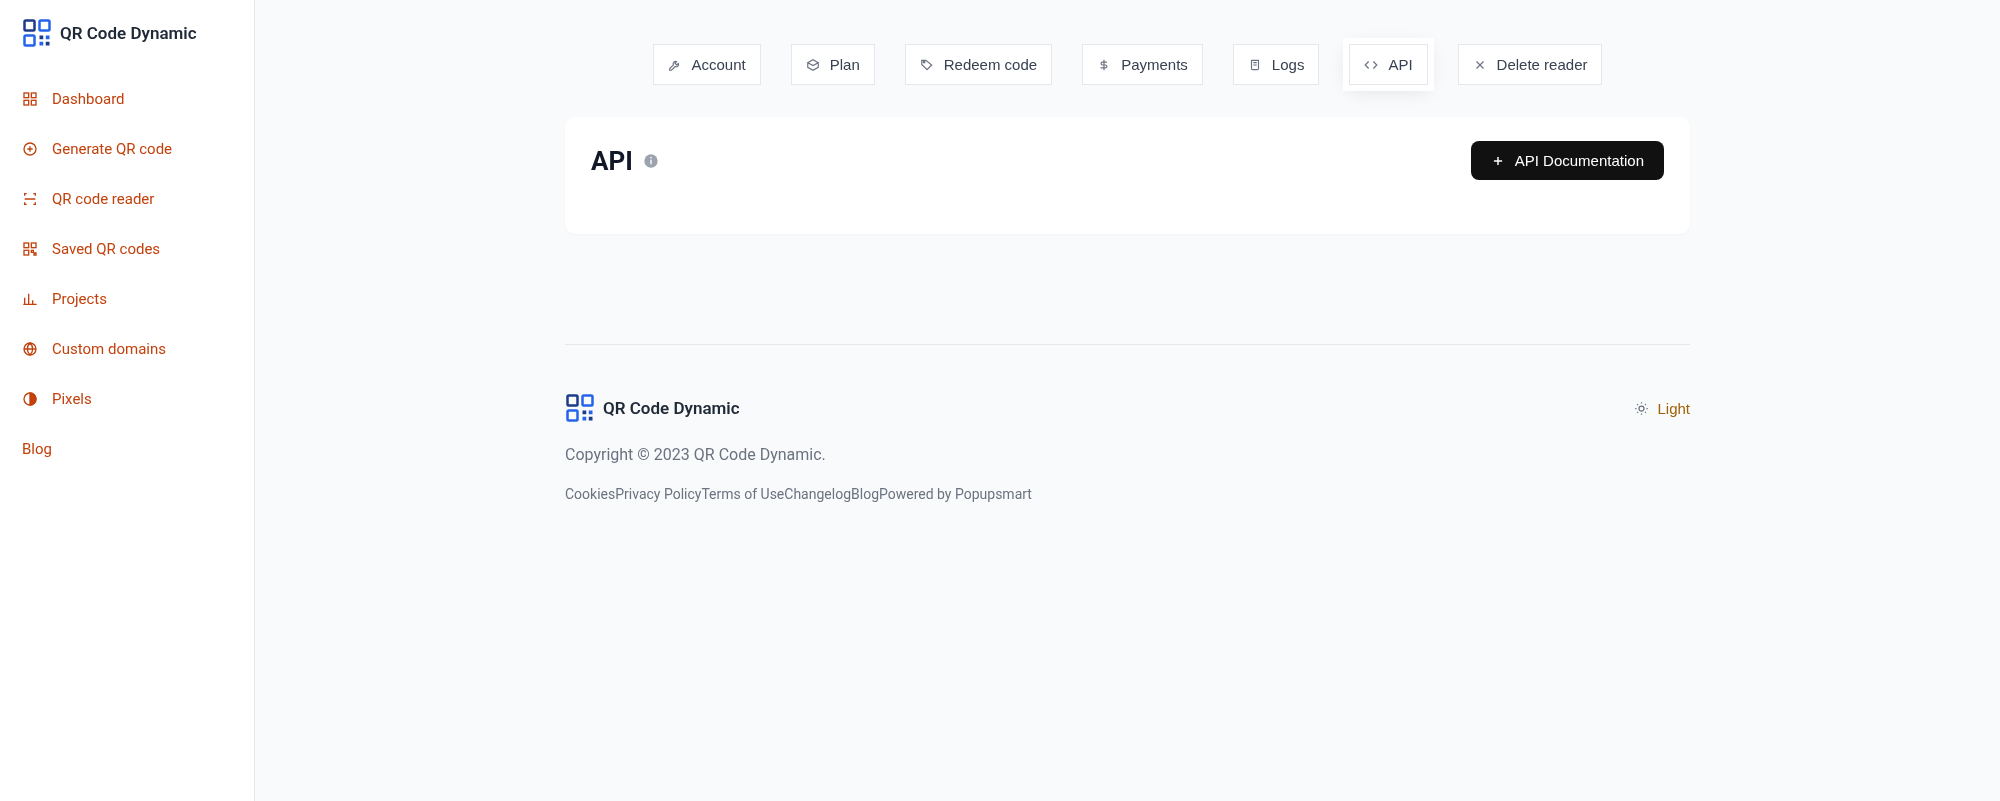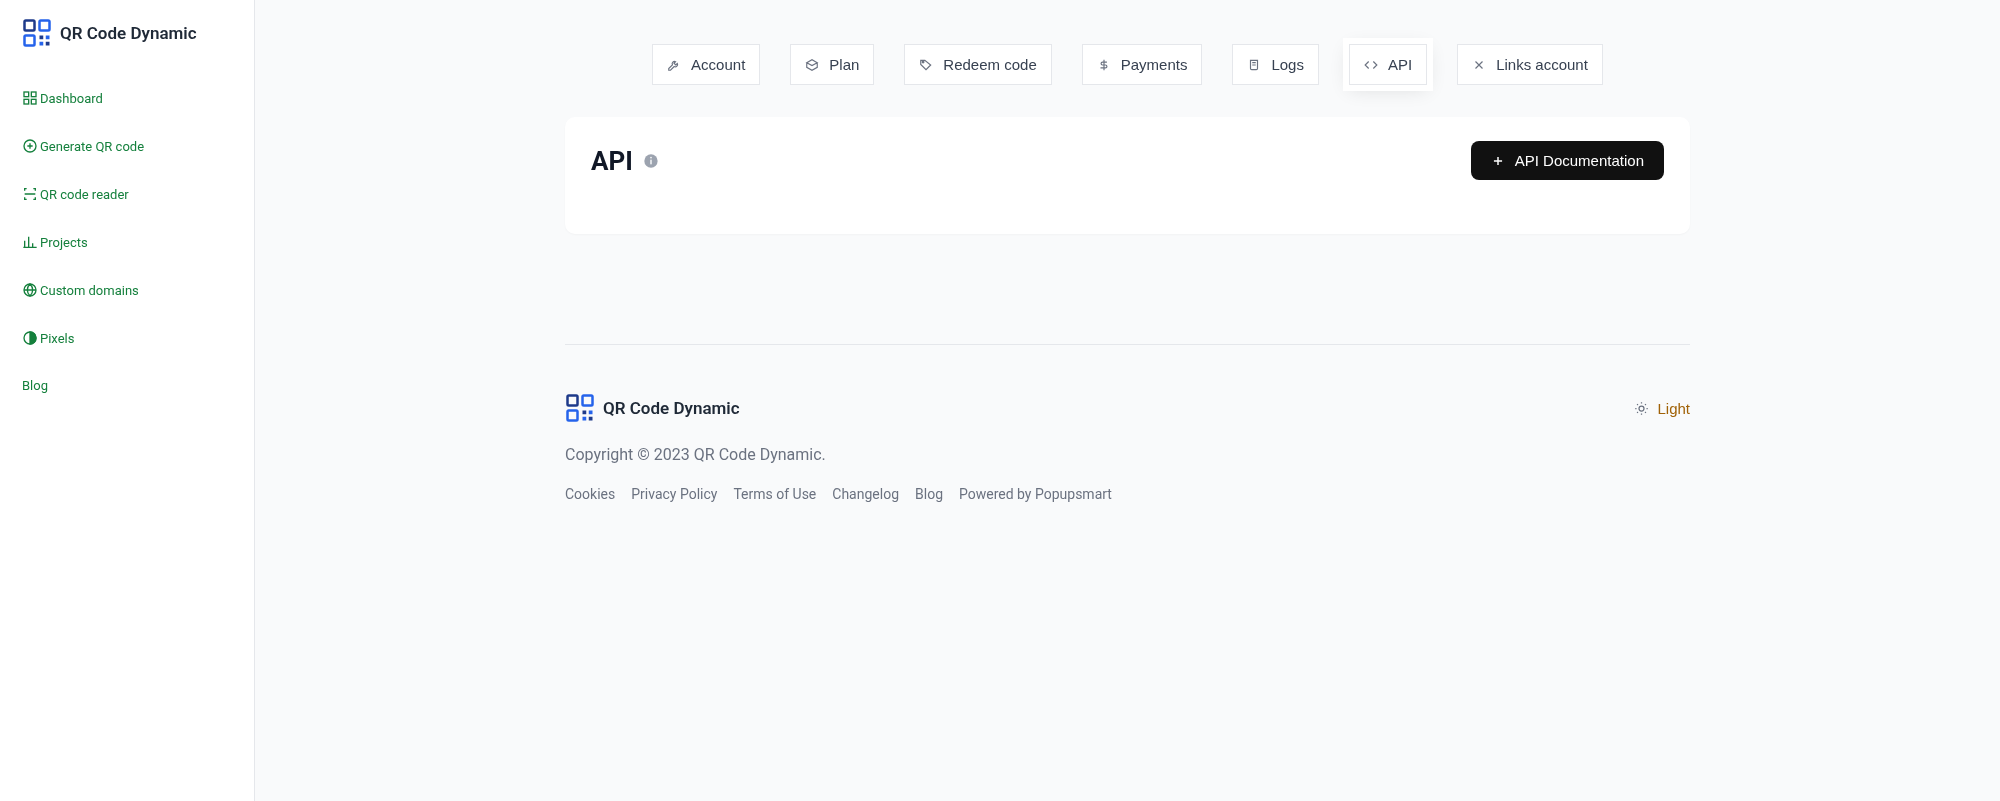--- a/index.html
+++ b/index.html
@@ -42,24 +42,24 @@
       white-space: nowrap;
     }
     .sidebar-nav {
       display: flex;
       flex-direction: column;
       padding: 8px 0 8px 0;
     }
     .nav-item {
       display: flex;
       align-items: center;
-      gap: 2px;
+      gap: 14px;
       padding: 16px 22px;
-      color: #15803d;
-      font-size: 13px;
+      color: #c2410c;
+      font-size: 15px;
       text-decoration: none;
       cursor: pointer;
     }
     .nav-item .icon {
       width: 16px;
       height: 16px;
       display: flex;
       align-items: center;
       justify-content: center;
       flex-shrink: 0;
@@ -201,21 +201,20 @@
       color: #a16207;
       cursor: pointer;
     }
     .theme-btn .icon { width: 15px; height: 15px; color:#6b7280; }
     .copyright {
       font-size: 16px;
       color: #6b7280;
     }
     .footer-links {
       display: flex;
-      gap: 16px;
     }
     .footer-links a {
       font-size: 14px;
       color: #6b7280;
       text-decoration: none;
       cursor: pointer;
     }
   </style>
 </head>
 <body>
@@ -263,20 +262,31 @@
         <span class="icon">
             <svg viewBox="0 0 24 24" fill="none" stroke="currentColor" stroke-width="2">
               <path d="M4 7V4h3M20 7V4h-3M4 17v3h3M20 17v3h-3M4 12h16"></path>
             </svg>
           </span>
         <span>QR code reader</span>
       </a>
       <a class="nav-item">
         <span class="icon">
             <svg viewBox="0 0 24 24" fill="none" stroke="currentColor" stroke-width="2">
+              <rect x="3" y="3" width="7" height="7"></rect>
+              <rect x="14" y="3" width="7" height="7"></rect>
+              <rect x="3" y="14" width="7" height="7"></rect>
+              <path d="M14 14h3v3h-3zM18 18h3v3h-3z"></path>
+            </svg>
+          </span>
+        <span>Saved QR codes</span>
+      </a>
+      <a class="nav-item">
+        <span class="icon">
+            <svg viewBox="0 0 24 24" fill="none" stroke="currentColor" stroke-width="2">
               <path d="M4 20V10M10 20V4M16 20v-6M22 20H2"></path>
             </svg>
           </span>
         <span>Projects</span>
       </a>
       <a class="nav-item">
         <span class="icon">
             <svg viewBox="0 0 24 24" fill="none" stroke="currentColor" stroke-width="2">
               <circle cx="12" cy="12" r="9"></circle>
               <path d="M3 12h18M12 3c2.5 2.5 4 5.5 4 9s-1.5 6.5-4 9c-2.5-2.5-4-5.5-4-9s1.5-6.5 4-9z"></path>
@@ -351,21 +361,21 @@
             </svg>
           </span>
         <span>API</span>
       </button>
       <button class="tab-btn">
         <span class="icon">
             <svg viewBox="0 0 24 24" fill="none" stroke="currentColor" stroke-width="2">
               <path d="M18 6L6 18M6 6l12 12"></path>
             </svg>
           </span>
-        <span>Links account</span>
+        <span>Delete reader</span>
       </button>
     </div>
 
     <div class="card">
       <div class="card-header-row">
         <div class="card-title-wrap">
           <span class="card-title">API</span>
           <span class="info-icon">
             <svg viewBox="0 0 24 24" fill="currentColor">
                 <circle cx="12" cy="12" r="10"></circle>

